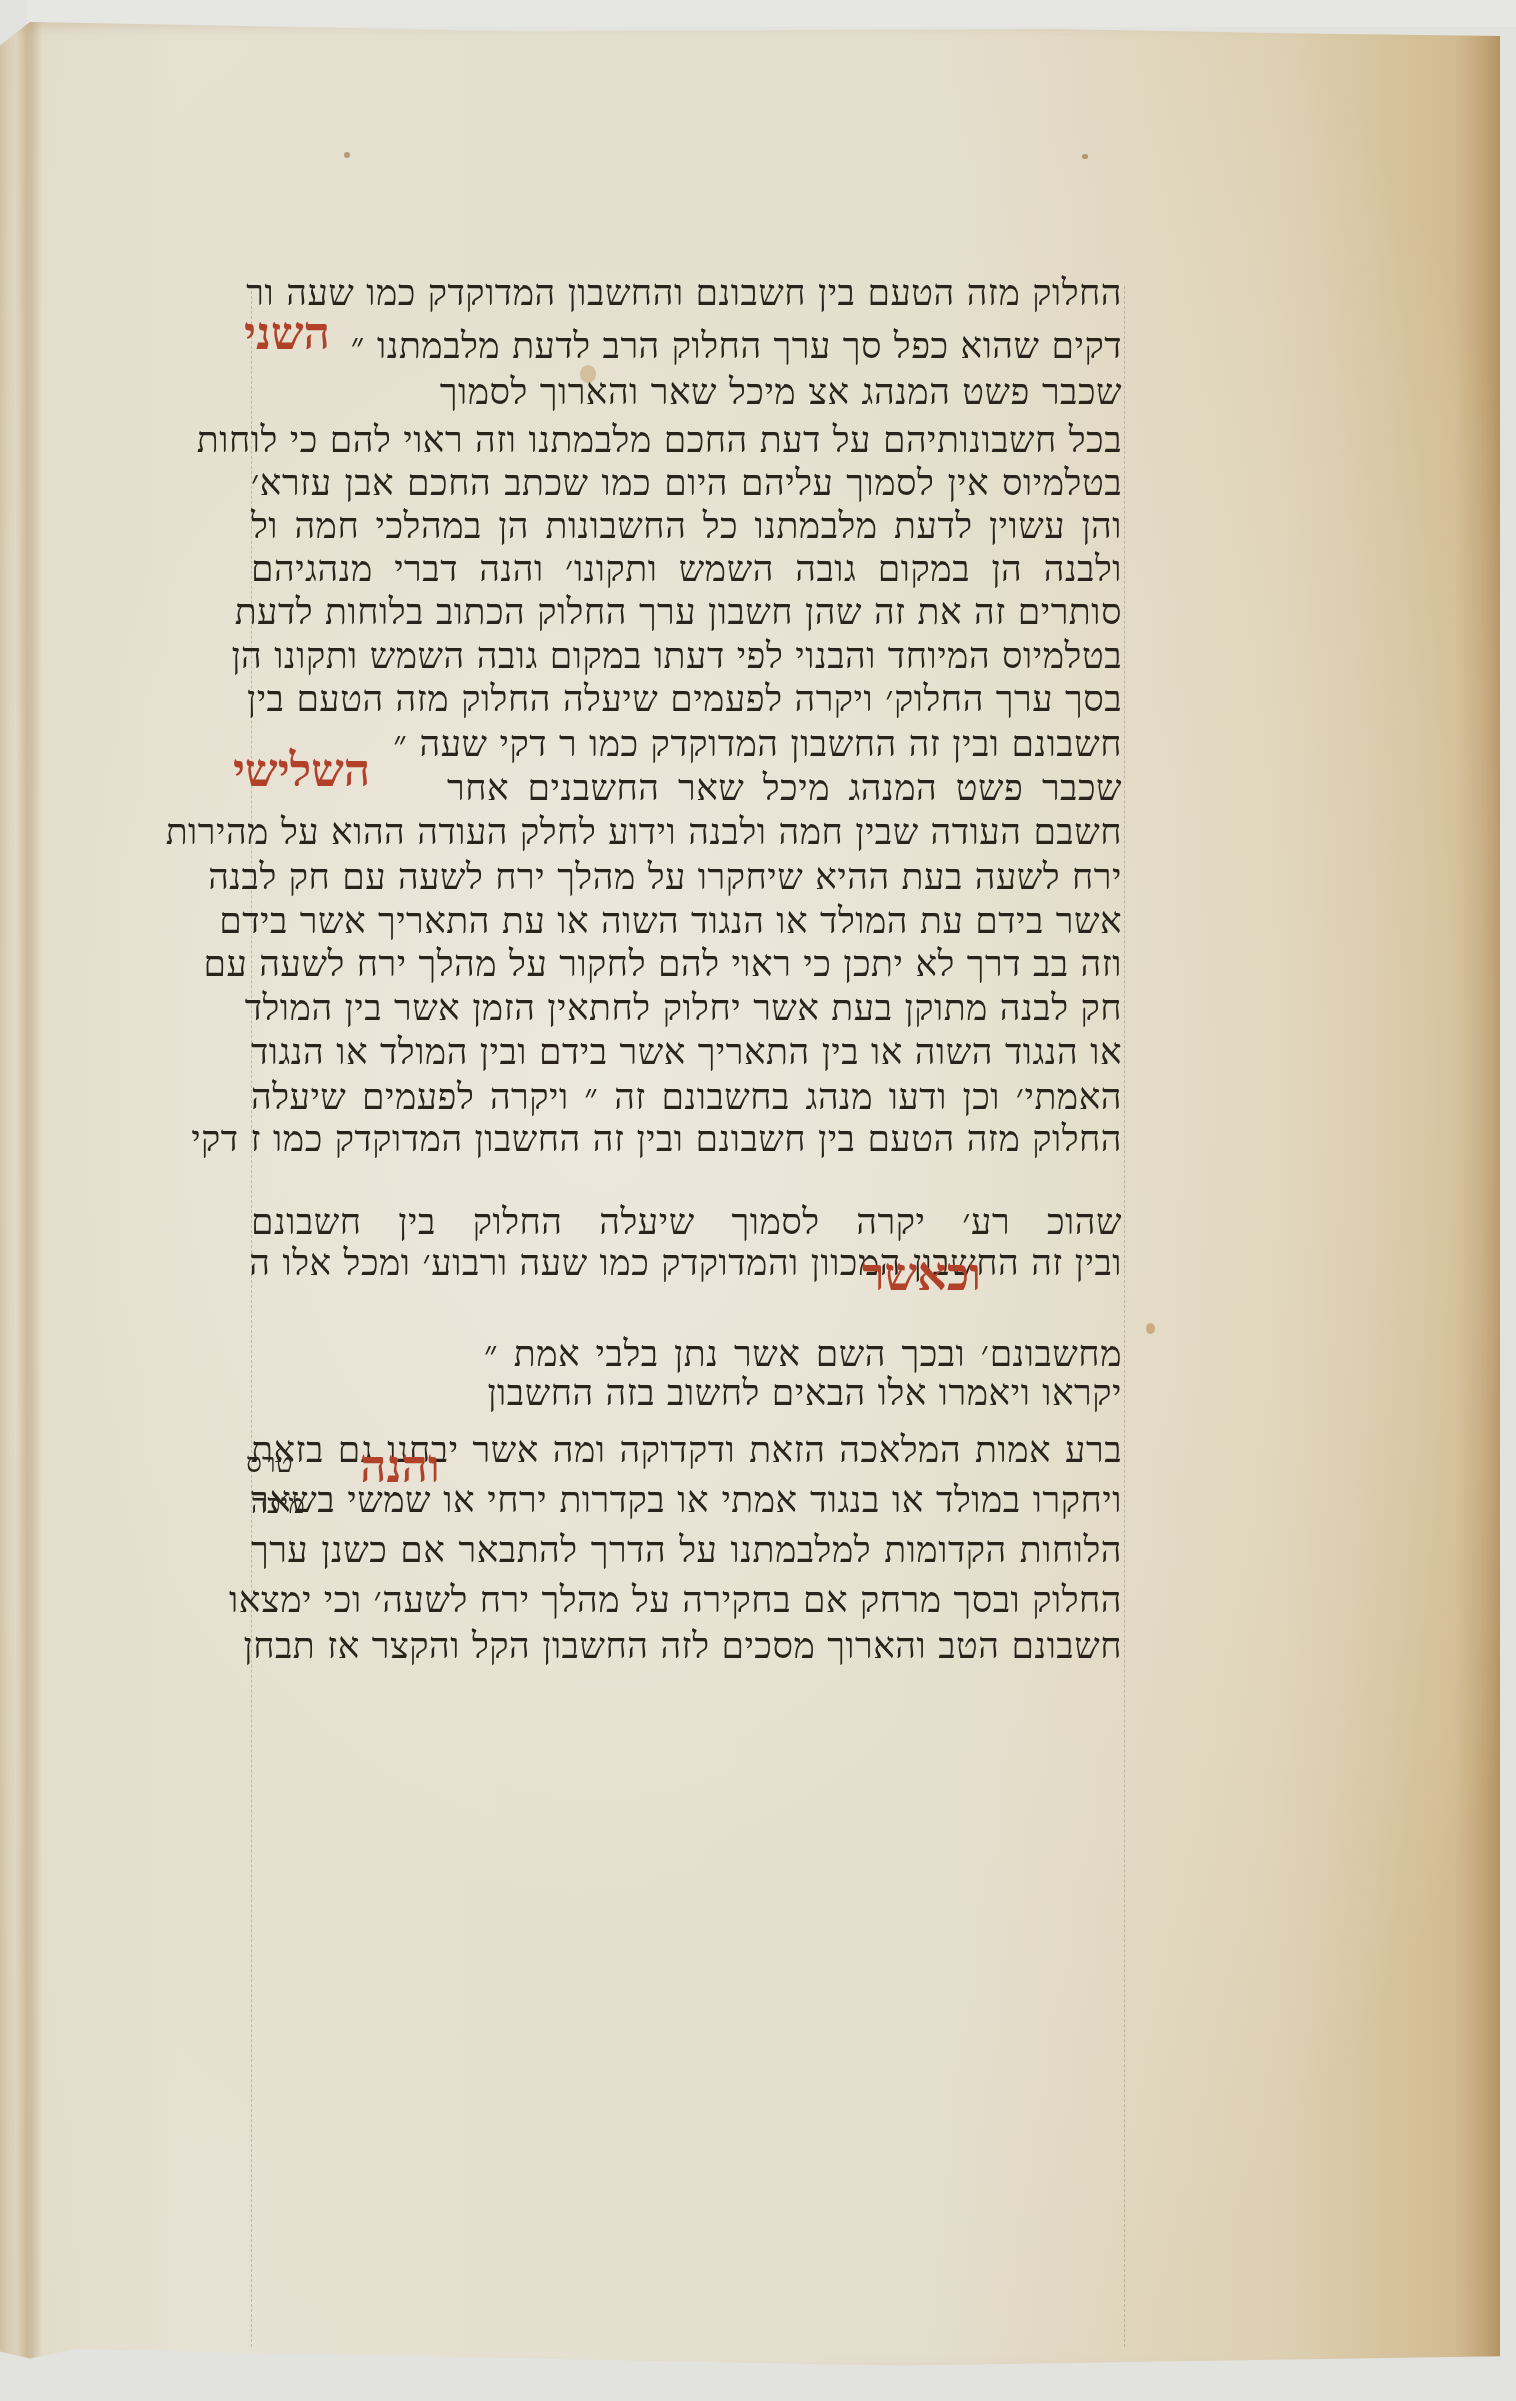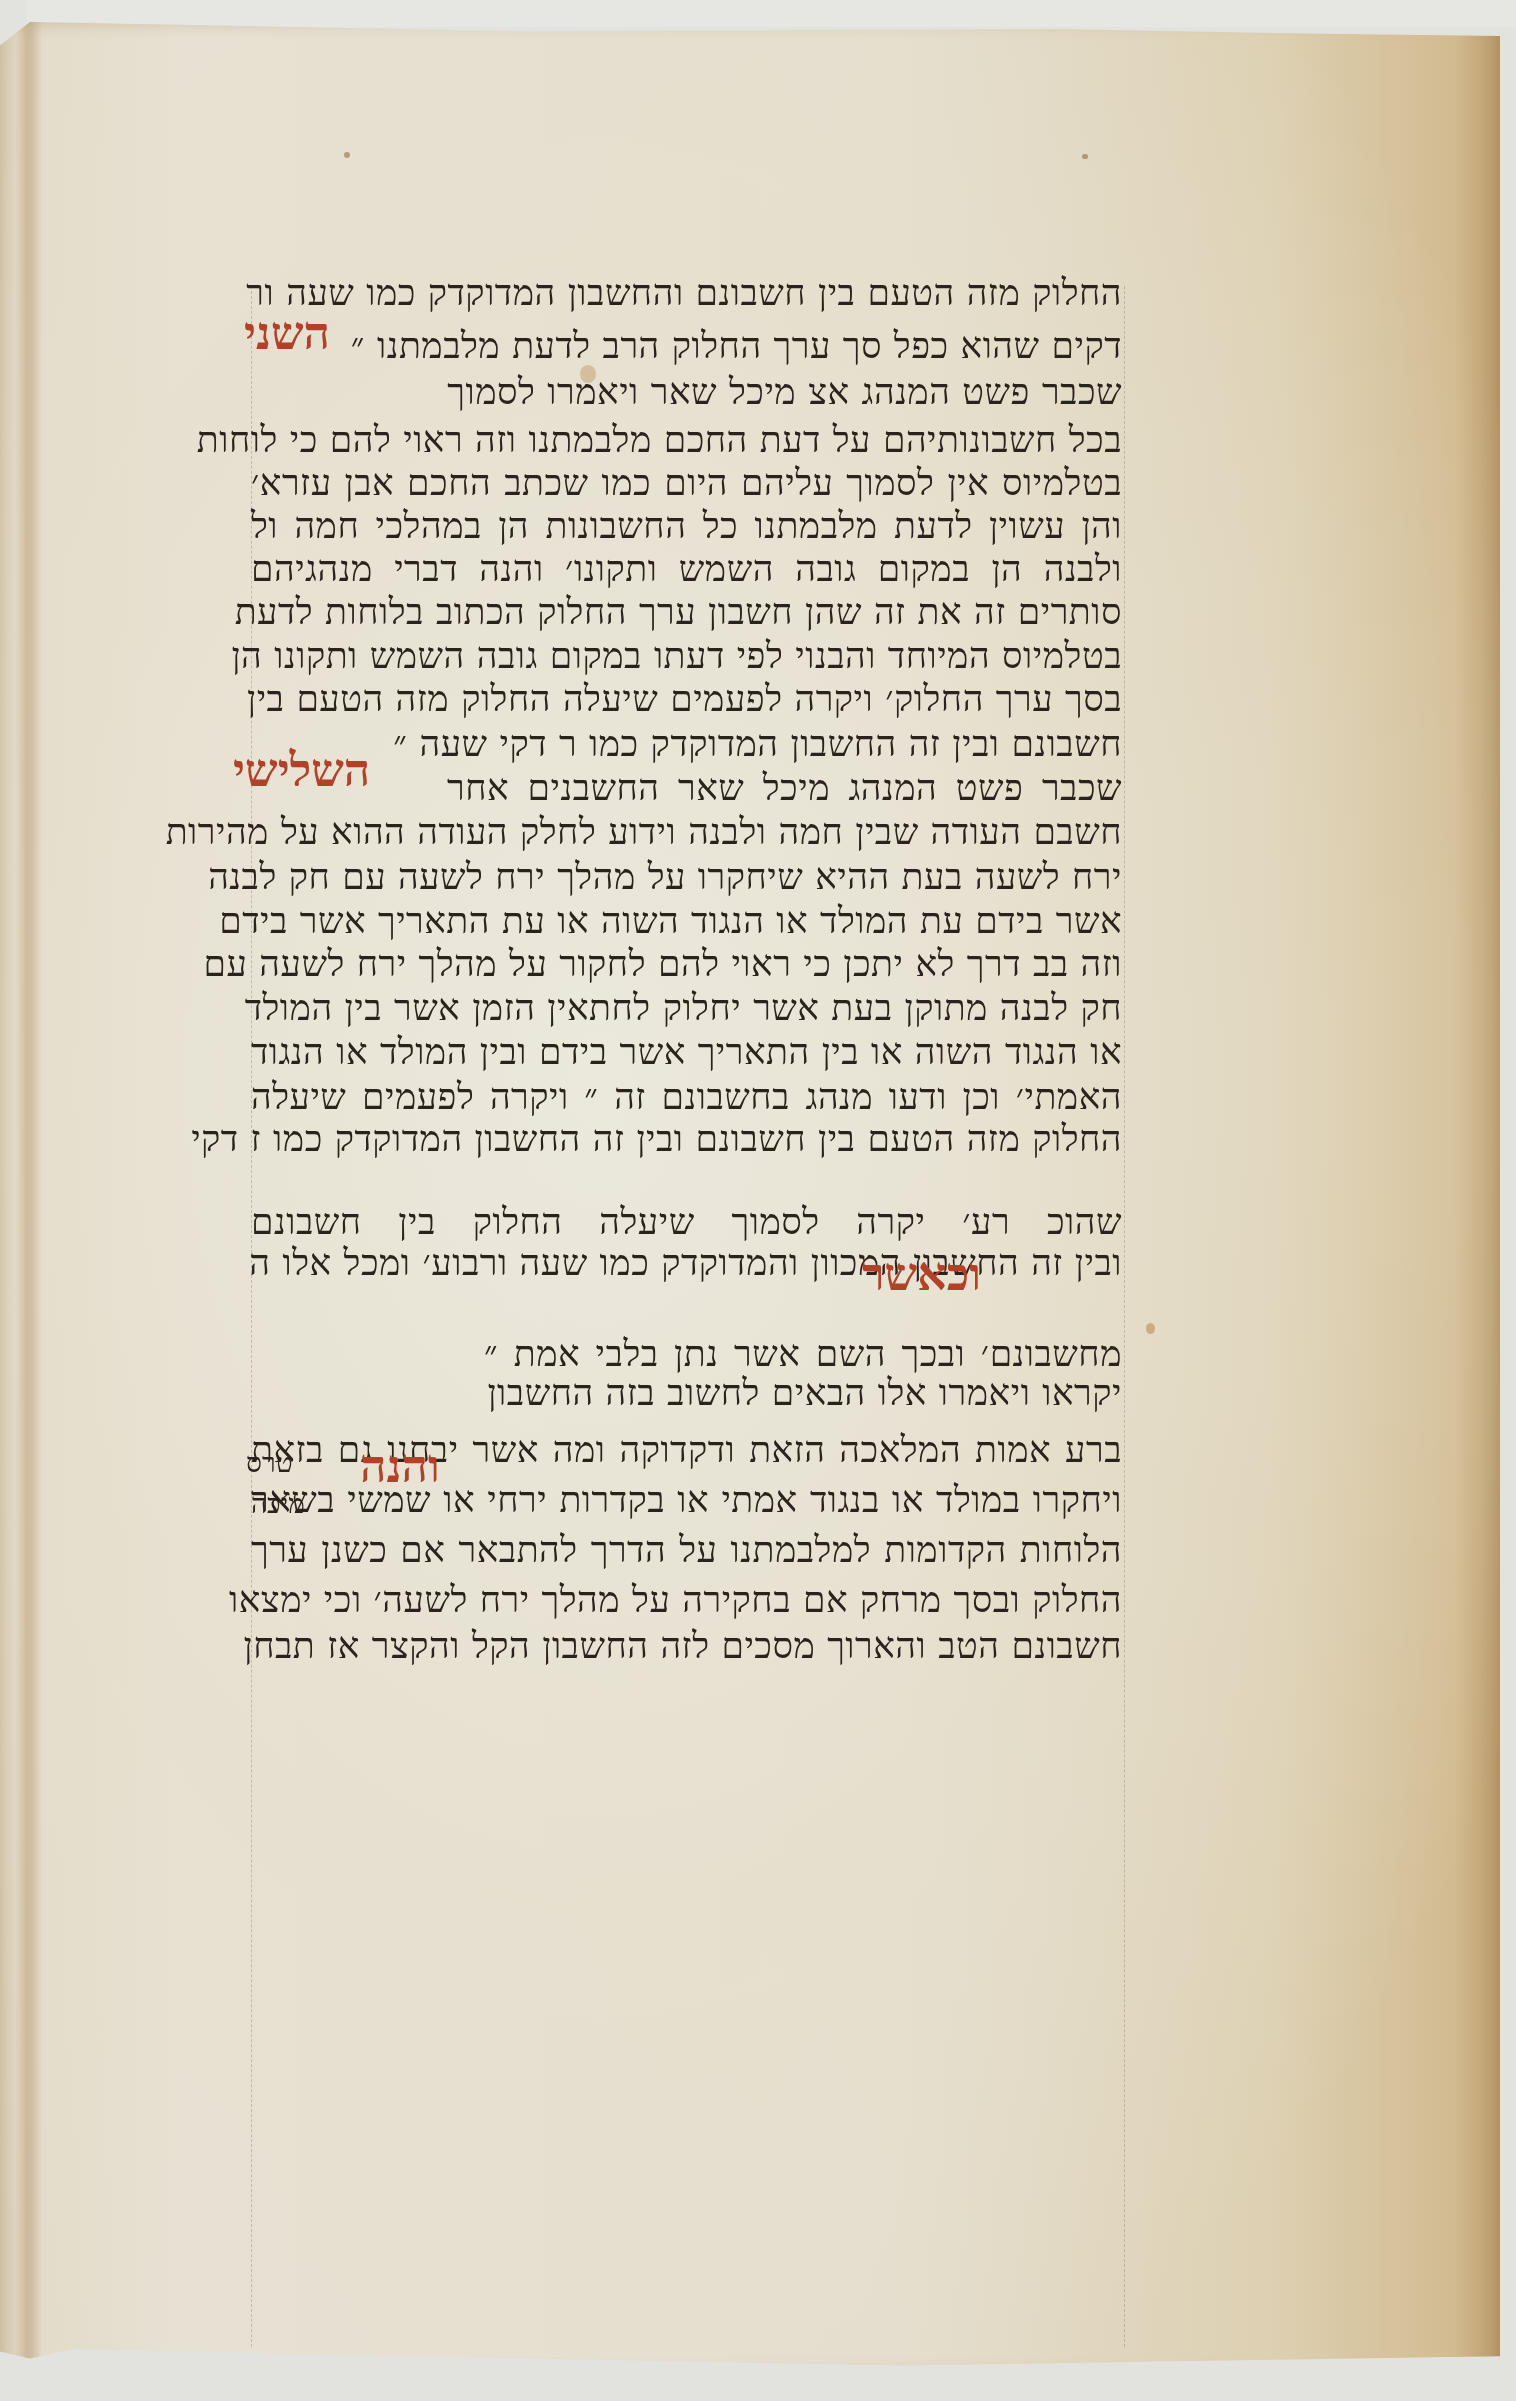--- a/index.html
+++ b/index.html
@@ -65,21 +65,21 @@
   <div class="ruling-v" style="left:1124px"></div>
 
   <span class="spot" style="left:344px;top:130px;width:6.4px;height:6.4px"></span>
   <span class="spot" style="left:1082px;top:132px;width:5.5px;height:4.6px"></span>
   <span class="spot" style="left:1146px;top:1301px;width:9px;height:11px;background:rgba(190,140,80,0.6)"></span>
   <span class="spot" style="left:580px;top:343px;width:16.4px;height:18px;background:rgba(190,150,90,0.45)"></span>
 
   <div class="text-block">
     <div class="line" style="top:248px">החלוק מזה הטעם בין חשבונם והחשבון המדוקדק כמו שעה ור</div>
     <div class="line" style="top:301px;width:657px">דקים שהוא כפל סך ערך החלוק הרב לדעת מלבמתנו ״</div>
-    <div class="line" style="top:347px;width:638px">שכבר פשט המנהג אצ מיכל שאר ויאמרו לסמוך</div>
+    <div class="line" style="top:347px;width:638px">שכבר פשט המנהג אצ מיכל שאר והארוך לסמוך</div>
     <div class="line" style="top:395px">בכל חשבונותיהם על דעת החכם מלבמתנו וזה ראוי להם כי לוחות</div>
     <div class="line" style="top:438px">בטלמיוס אין לסמוך עליהם היום כמו שכתב החכם אבן עזרא׳</div>
     <div class="line" style="top:481px">והן עשוין לדעת מלבמתנו כל החשבונות הן במהלכי חמה ול</div>
     <div class="line" style="top:524px">ולבנה הן במקום גובה השמש ותקונו׳ והנה דברי מנהגיהם</div>
     <div class="line" style="top:567px">סותרים זה את זה שהן חשבון ערך החלוק הכתוב בלוחות לדעת</div>
     <div class="line" style="top:611px">בטלמיוס המיוחד והבנוי לפי דעתו במקום גובה השמש ותקונו הן</div>
     <div class="line" style="top:654px">בסך ערך החלוק׳ ויקרה לפעמים שיעלה החלוק מזה הטעם בין</div>
     <div class="line" style="top:699px;width:693px">חשבונם ובין זה החשבון המדוקדק כמו ר דקי שעה ״</div>
     <div class="line" style="top:743px;width:675px">שכבר פשט המנהג מיכל שאר החשבנים אחר</div>
     <div class="line" style="top:787px">חשבם העודה שבין חמה ולבנה וידוע לחלק העודה ההוא על מהירות</div>

